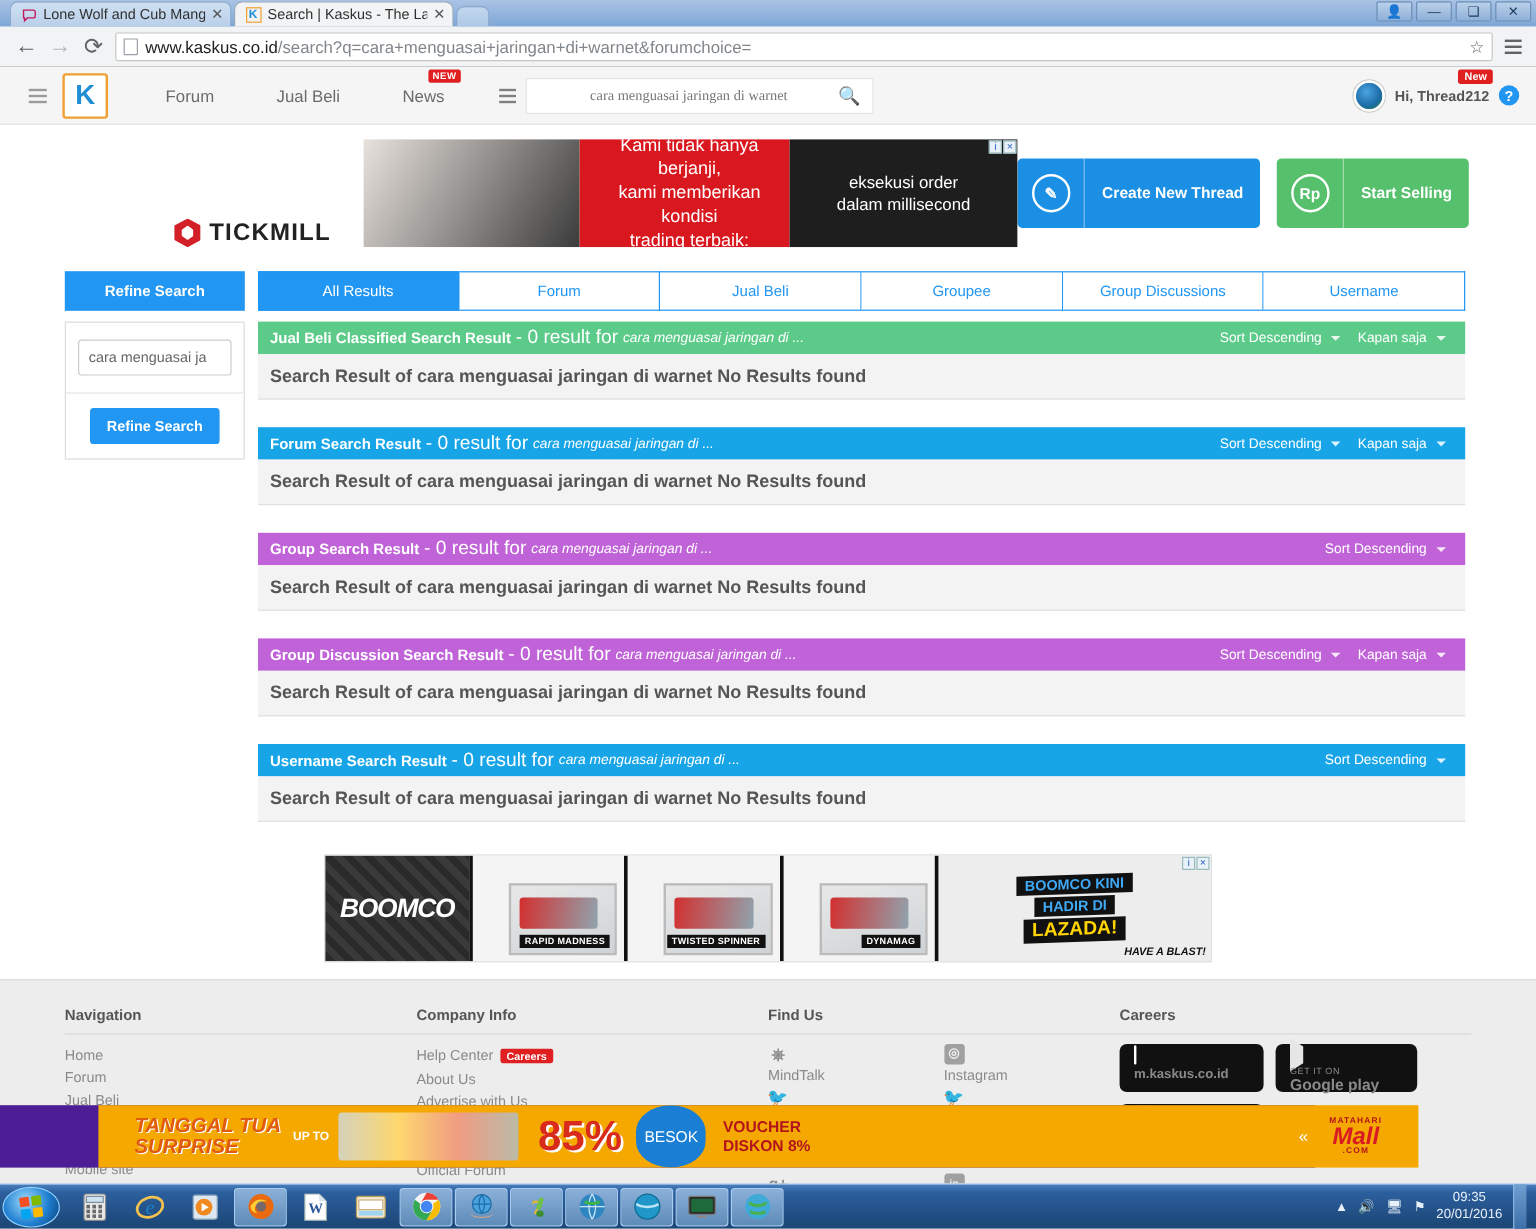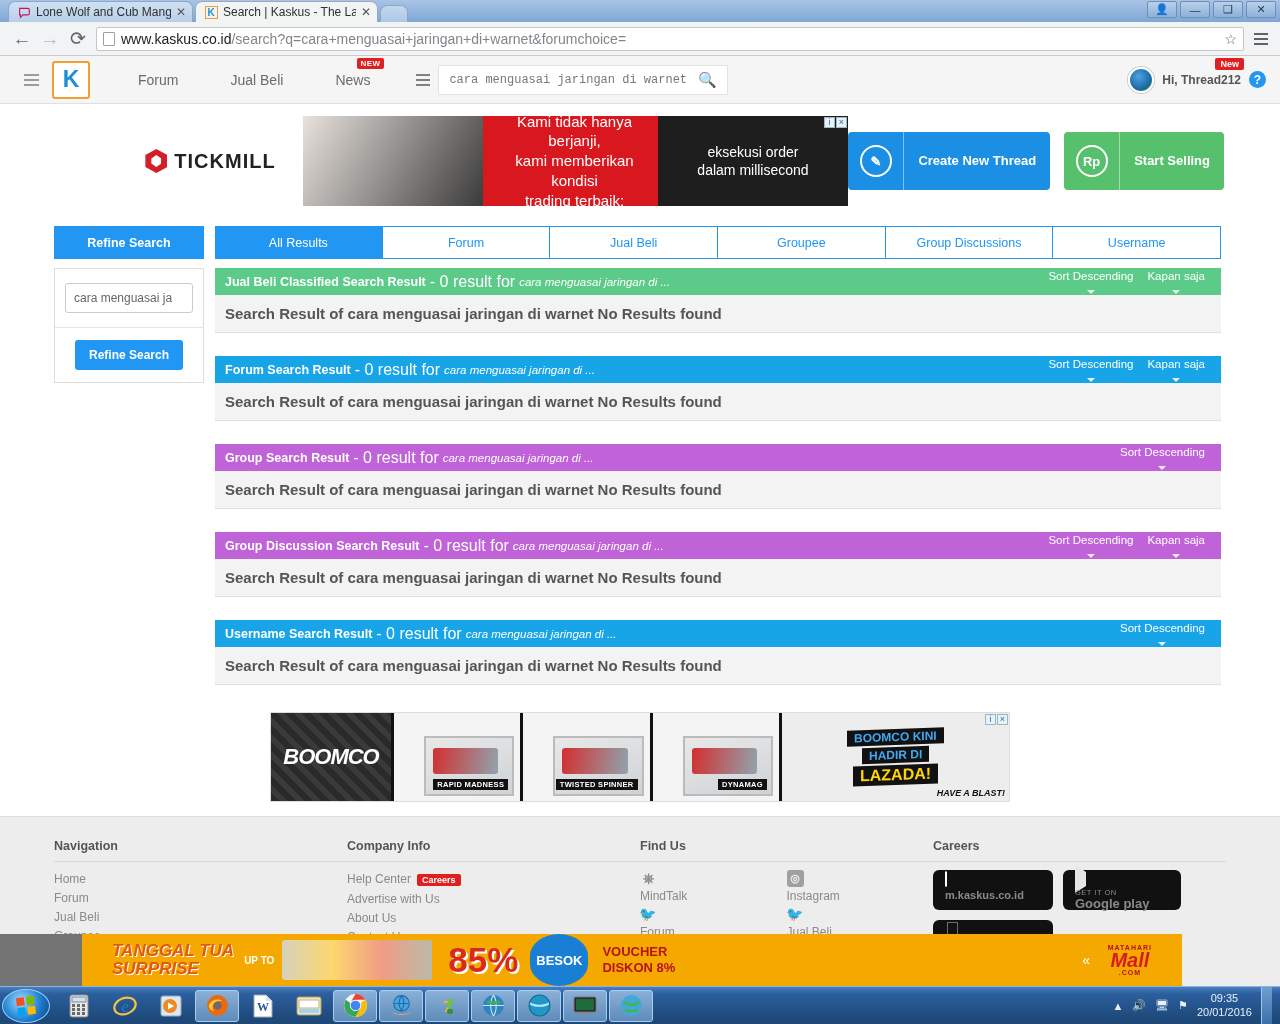--- a/index.html
+++ b/index.html
@@ -42,34 +42,34 @@
   .klogo { width:38px; height:38px; border:2px solid #f0a030; border-radius:3px; background:#fff;
            display:flex; align-items:center; justify-content:center; color:#1e8fd5; font-weight:bold; font-size:23px; margin-left:4px;}
   .nav-links { display:flex; align-items:center; margin-left:22px; }
   .nav-links a { color:#6b6b6b; font-size:14px; text-decoration:none; padding:0 26px; position:relative; }
   .badge-new { position:absolute; top:-14px; right:12px; background:#e02020; color:#fff; font-size:8px;
                font-weight:bold; padding:1px 4px; border-radius:2px; letter-spacing:.4px; }
   .search-wrap { display:flex; align-items:center; margin-left:12px; }
   .search-ham { width:30px; height:30px; display:flex; flex-direction:column; justify-content:center; align-items:center; gap:3px; background:#f5f5f5; }
   .search-ham i { width:14px; height:2px; background:#808080; }
   .search-box { width:290px; height:30px; background:#fff; border:1px solid #e3e3e3; display:flex; align-items:center; padding:0 10px; }
-  .search-box input { border:none; outline:none; flex:1; font-size:12px; color:#777; font-family:Liberation Mono, monospace; background:transparent; }
+  .search-box input { border:none; outline:none; flex:1; font-size:12px; color:#777; font-family:Liberation Serif, serif; background:transparent;text-align:center; }
   .search-ico { font-size:15px; color:#666; }
   .header-right { margin-left:auto; display:flex; align-items:center; gap:8px; position:relative; }
   .avatar { width:26px; height:26px; border-radius:50%; border:2px solid #fff; background:radial-gradient(circle at 40% 35%,#4aa3df,#1c6ca8 60%,#2e7d32);
             box-shadow:0 0 0 1px #ccc; }
   .hi { font-size:12px; font-weight:bold; color:#555; }
   .badge-new2 { position:absolute; top:-9px; right:22px; background:#e02020; color:#fff; font-size:9px; font-weight:bold; padding:1px 5px; border-radius:2px; }
   .help { width:17px; height:17px; border-radius:50%; background:#2196f3; color:#fff; font-size:12px;
           display:flex; align-items:center; justify-content:center; font-weight:bold; }
 
   
   .ad-row { height:90px; margin:12px 0 0 0; display:flex; align-items:center; padding:0 56px 0 118px; gap:0; position:relative; }
   .ad-top { width:730px; height:90px; display:flex; position:relative; overflow:hidden; }
-  .ad-t1 { width:185px; background:#fff; display:flex; align-items:center; justify-content:center; gap:7px; }
+  .ad-t1 { width:185px; background:#fff; display:flex; align-items:flex-end; justify-content:center; gap:7px; }
   .tickmill-mark { width:22px; height:24px; background:#d32028; clip-path:polygon(50% 0,100% 25%,100% 75%,50% 100%,0 75%,0 25%); position:relative; }
   .tickmill-mark:after { content:""; position:absolute; inset:6px; background:#fff; clip-path:polygon(50% 0,100% 30%,100% 70%,50% 100%,0 70%,0 30%); }
   .tickmill-txt { font-size:20px; font-weight:bold; color:#222; letter-spacing:1px; }
   .ad-t2 { width:180px; background:linear-gradient(120deg,#e8e2dd,#3b3b3b); }
   .ad-t3 { flex:1; background:#d9171f; color:#fff; display:flex; flex-direction:column; justify-content:center;
            align-items:center; font-size:15px; line-height:1.32; text-align:center; padding-left:8px; }
   .ad-t4 { width:190px; background:#1e1e1e; color:#fff; display:flex; flex-direction:column; justify-content:center;
            align-items:center; font-size:14px; line-height:1.32; text-align:center; }
   .ad-badges { position:absolute; top:1px; right:1px; display:flex; gap:1px; }
   .ad-badges span { width:11px; height:11px; background:#e8f0f8; border:1px solid #9bb; color:#36c;
@@ -102,21 +102,21 @@
   .sb-btn { background:#2196f3; color:#fff; border:none; border-radius:3px; padding:8px 14px;
             font-size:12px; font-weight:bold; font-family:"Liberation Sans",sans-serif; }
 
   .results { margin-left:11px; width:1006px; }
   .rsec { margin-bottom:23px; }
   .rhead { height:27px; display:flex; align-items:center; padding:0 10px; color:#fff; }
   .rhead .rtitle { font-weight:bold; font-size:12.5px; }
   .rhead .rsub { font-size:16px; margin-left:4px; }
   .rhead .rq { font-style:italic; font-size:11.5px; }
   .rhead .ropts { margin-left:auto; display:flex; align-items:center; gap:2px; }
-  .ropt { font-size:11.5px; padding:0 6px; display:flex; align-items:center; gap:8px;flex-direction:column; }
+  .ropt { font-size:11.5px; padding:0 6px; display:flex; align-items:center; gap:8px; }
   .caret { width:0; height:0; border-left:4px solid transparent; border-right:4px solid transparent;
            border-top:4px solid rgba(255,255,255,.85); }
   .rbody { background:#f3f3f3; border-bottom:1px solid #e0e0e0; padding:10px; font-size:15px; font-weight:bold; color:#555; }
 
   
   .ad-bottom-wrap { display:flex; justify-content:center; margin-top:4px; }
   .ad-bottom { width:740px; height:90px; background:#fff; border:1px solid #ddd; display:flex; position:relative; overflow:hidden; }
   .bc-logo { width:120px; background:repeating-linear-gradient(45deg,#2a2a2a 0 6px,#3a3a3a 6px 12px);
              display:flex; align-items:center; justify-content:center; color:#fff; font-weight:bold;
              font-size:22px; font-style:italic; letter-spacing:-1px; }
@@ -149,30 +149,30 @@
   .fu .sq { background:#a0a0a0; color:#ededed; border-radius:3px; font-size:11px; }
   .fu span.lbl { color:#8a8a8a; font-size:12px; }
   .mobile-badges { display:flex; flex-wrap:wrap; gap:10px; }
   .mb { height:40px; background:#111; border-radius:6px; display:flex; align-items:center; padding:0 12px; gap:8px; color:#fff; }
   .mb small { font-size:7.5px; display:block; letter-spacing:.5px; line-height:1.1; }
   .mb b { font-size:13px; display:block; line-height:1.15; font-weight:bold; }
   .phone { width:13px; height:22px; border:1.5px solid #fff; border-radius:2px; }
   .gp-tri { width:0;height:0;border-left:11px solid #e6e6e6;border-top:7px solid transparent;border-bottom:7px solid transparent; }
 
   
-  .sticky-ad { position:absolute; left:0; bottom:0; width:1096px; height:52px; background:#737373;
+  .sticky-ad { position:absolute; left:0; bottom:13px; width:1096px; height:52px; background:#4c1d95;
                display:flex; align-items:center; }
   .sa-main { position:absolute; left:82px; width:1100px; height:52px; background:#f5a900; display:flex; align-items:center; overflow:hidden; }
   .sa-t1 { color:#e05a10; font-weight:bold; font-style:italic; font-size:17px; margin-left:30px;
            line-height:1.05; text-shadow:1px 1px 0 #fff; }
   .sa-up { color:#fff; font-size:10px; font-weight:bold; margin-left:10px; }
   .sa-85 { color:#d92b1c; font-weight:bold; font-size:35px; margin-left:16px; text-shadow:2px 2px 0 #fff; }
   .sa-items { flex:0 0 150px; height:40px; margin-left:8px;
               background:linear-gradient(90deg,#cfd8dc,#ffe082,#ef9a9a,#b0bec5); border-radius:3px; opacity:.85; }
-  .sa-besok { width:58px; height:52px; background:#1a7fd4; color:#fff; font-weight:bold; font-size:13px;
+  .sa-besok { width:58px; height:52px; background:#1a7fd4; color:#fff; font-weight:normal; font-size:13px;
               display:flex; align-items:center; justify-content:center; margin-left:12px; border-radius:50%/42%; }
   .sa-vou { color:#b3141b; font-weight:bold; font-size:13px; line-height:1.25; margin-left:14px; }
   .sa-mall { margin-left:auto; margin-right:30px; text-align:center; }
   .sa-mall .m1 { font-size:7px; color:#b3141b; letter-spacing:1px; font-weight:bold; }
   .sa-mall .m2 { font-size:20px; color:#d81b23; font-weight:bold; font-style:italic; line-height:.9; }
   .sa-close { position:absolute; right:6px; color:#fff; font-size:14px; }
 
   
   .taskbar { width:1280px; height:38px; background:linear-gradient(#4a7fbd,#2c5f9e 18%,#1d4878 90%);
              display:flex; align-items:center; padding:0 2px; border-top:1px solid #86b5e6; }
@@ -466,22 +466,22 @@
         <a>Radio</a>
         <a>Mobile site</a>
         <a>Archive</a>
 
       </div>
 
       <div class="fcol">
         <h4>Company Info</h4>
         <div class="fdiv"></div>
         <a><span>Help Center</span><span class="upd">Careers</span></a>
+        <a>About Us</a>
         <a>Advertise with Us</a>
-        <a>About Us</a>
         <a>Contact Us</a>
         <a>Careers</a>
         <a>Official Forum</a>
         <a>Terms of Service</a>
 
       </div>
 
       <div class="fcol">
         <h4>Find Us</h4>
         <div class="fdiv"></div>

